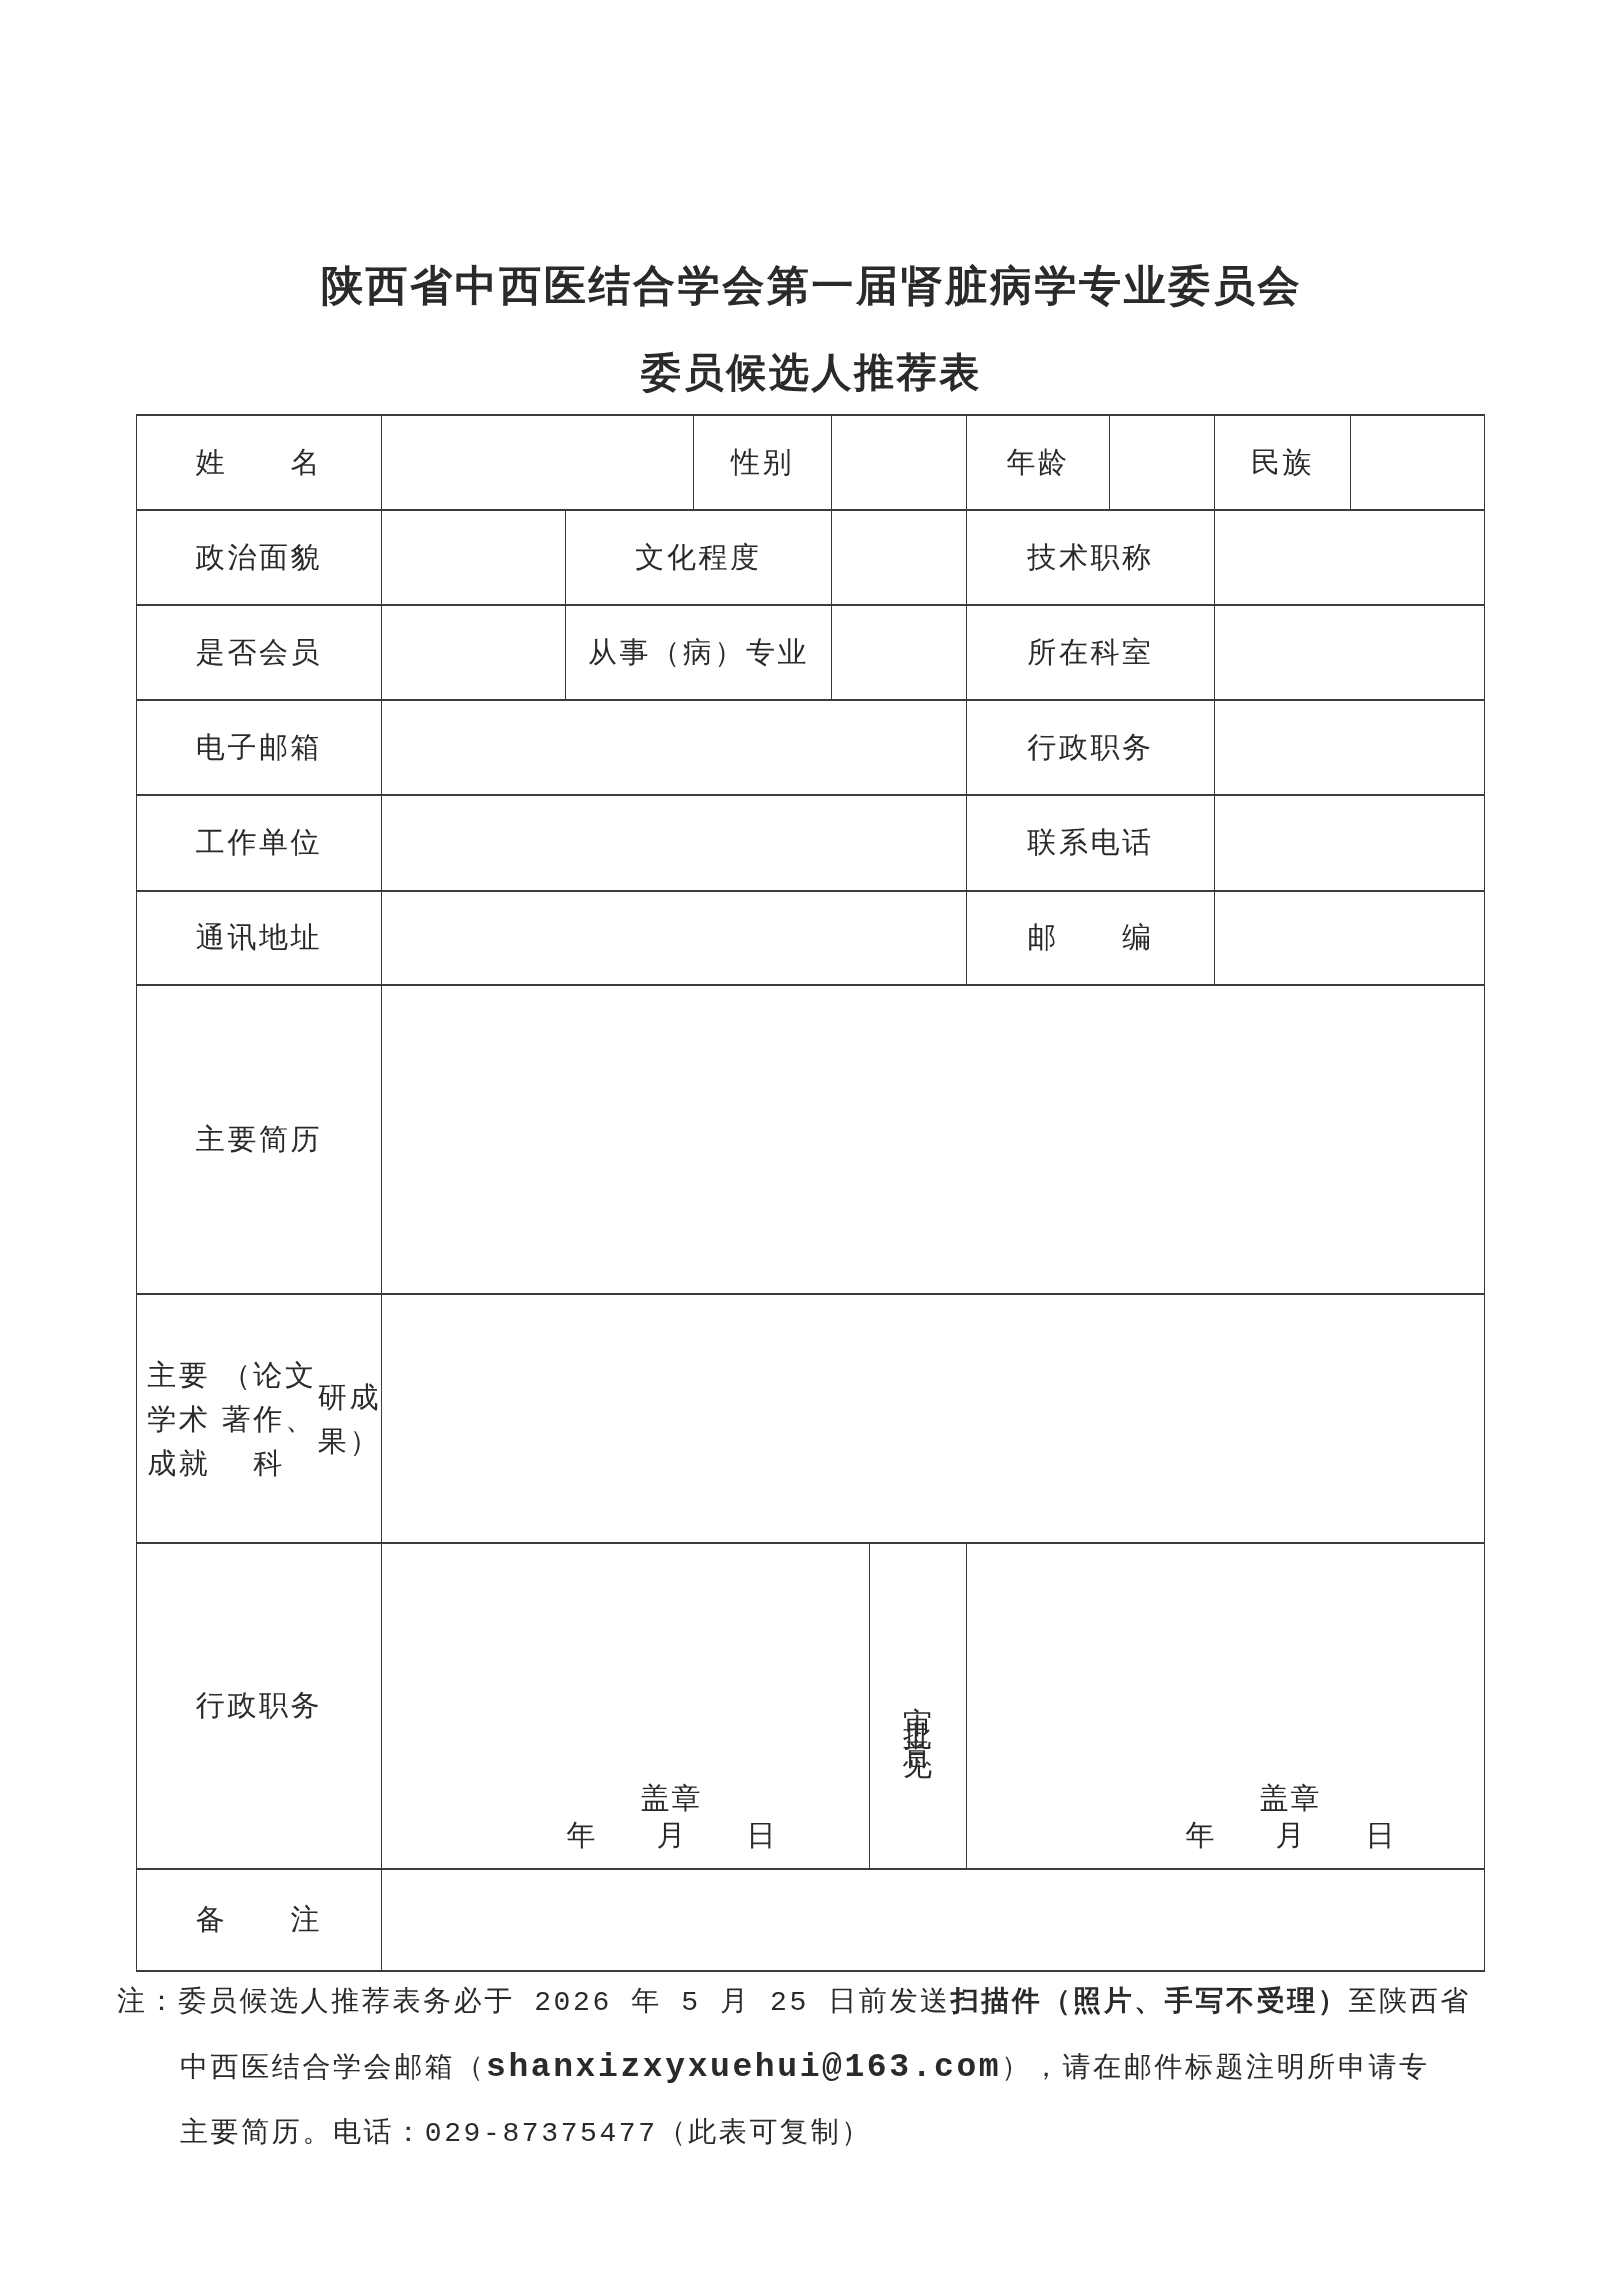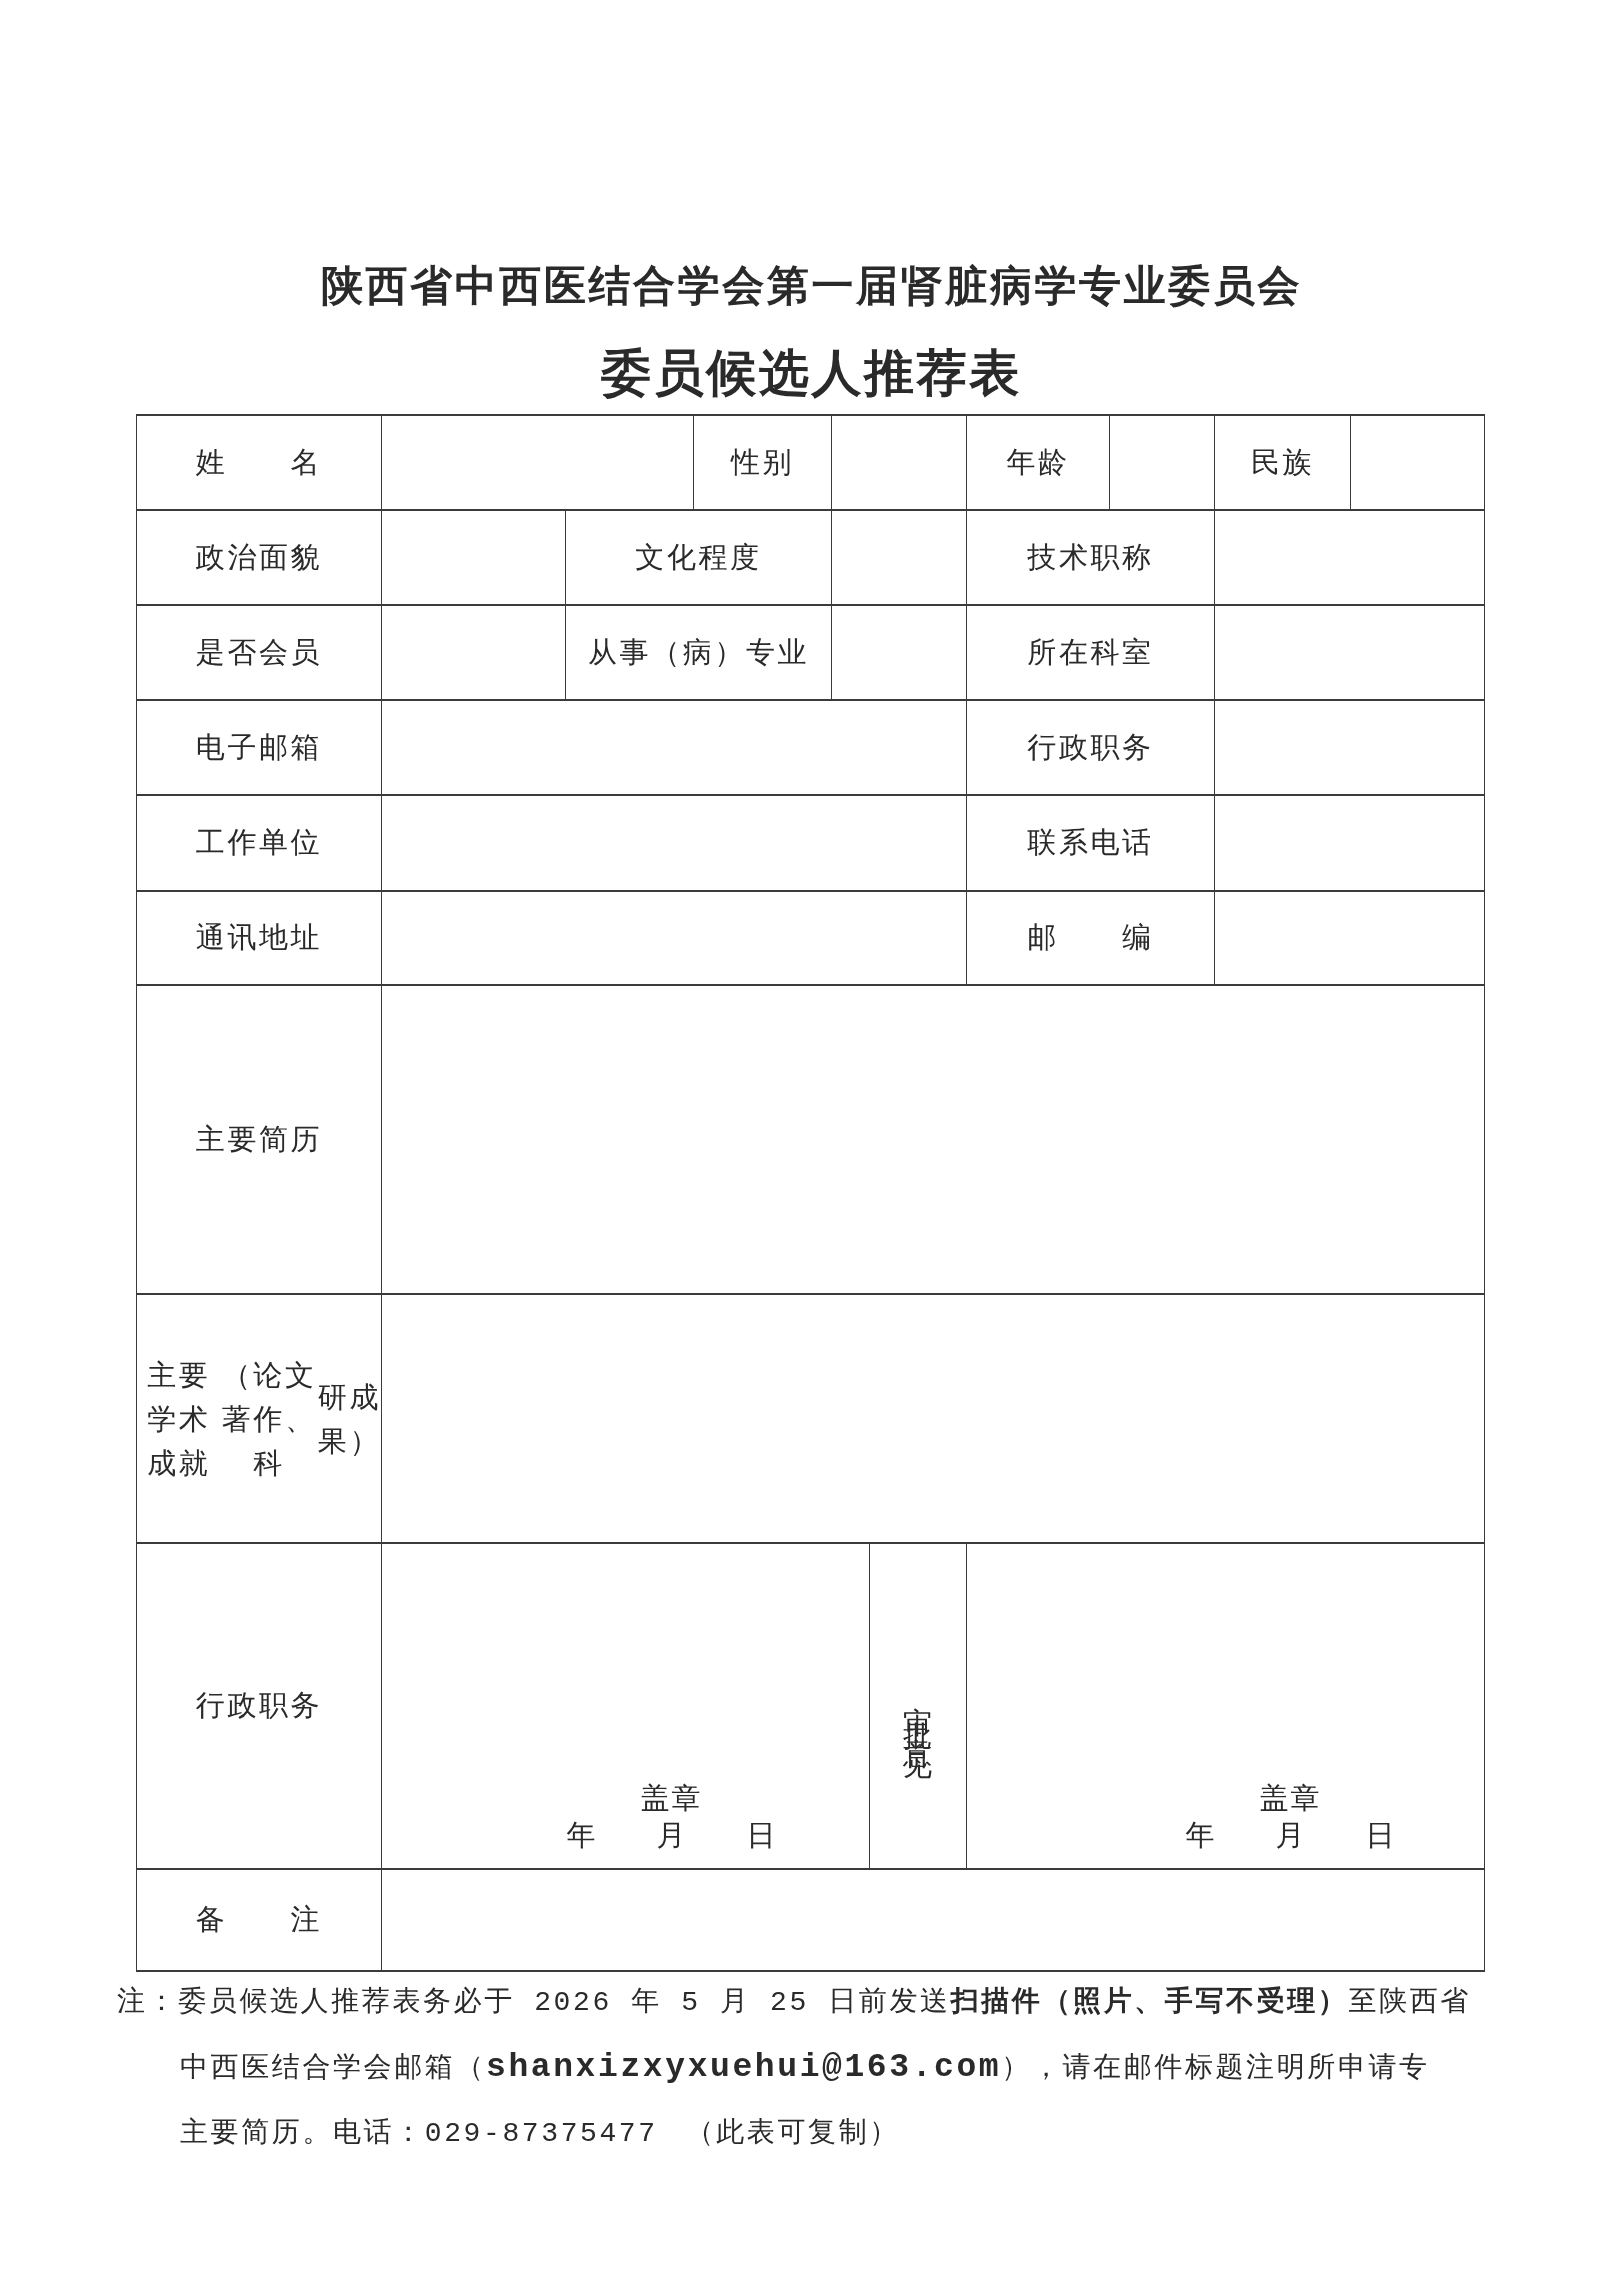--- a/index.html
+++ b/index.html
@@ -10,21 +10,21 @@
     font-family:"Liberation Serif", serif;
     color:#2a2a2a;
     overflow:hidden;
   }
   .doc-title{
     position:absolute;left:0;width:100%;
     text-align:center;font-weight:bold;
     letter-spacing:2.6px;white-space:nowrap;
   }
   .doc-title.line1{top:258px;font-size:42px;line-height:56px;}
-  .doc-title.line2{top:345px;font-size:50px;line-height:56px;}
+  .doc-title.line2{top:345px;font-size:40px;line-height:56px;}
 
   .ftable{
     position:absolute;left:136px;top:414px;
     display:grid;
     grid-template-columns:245px 184px 128px 138px 38px 97px 143px 105px 136px 134px;
     grid-template-rows:95px 95px 95px 95px 96px 94px 309px 249px 326px 102px;
     border-top:2px solid #3b3b3b;
     border-left:1.5px solid #3b3b3b;
   }
   .cell{
@@ -62,21 +62,21 @@
   .note{
     position:absolute;left:117px;top:1970px;width:1437px;
     font-size:28px;line-height:65px;
     letter-spacing:2.6px;
     font-family:"Liberation Mono","Liberation Serif",serif;
     padding-left:63px;box-sizing:border-box;
   }
   .note .l1{text-indent:-63px;}
   .note .bold-seg{font-weight:bold;}
   .note .email-seg{font-size:33px;font-weight:bold;}
-  .note .gap-left{margin-left:28px;}
+  .note .gap-left{}
 </style>
 </head>
 <body>
 
 <div class="page">
 
   <div class="doc-title line1">陕西省中西医结合学会第一届肾脏病学专业委员会</div>
   <div class="doc-title line2">委员候选人推荐表</div>
 
   <div class="ftable">

